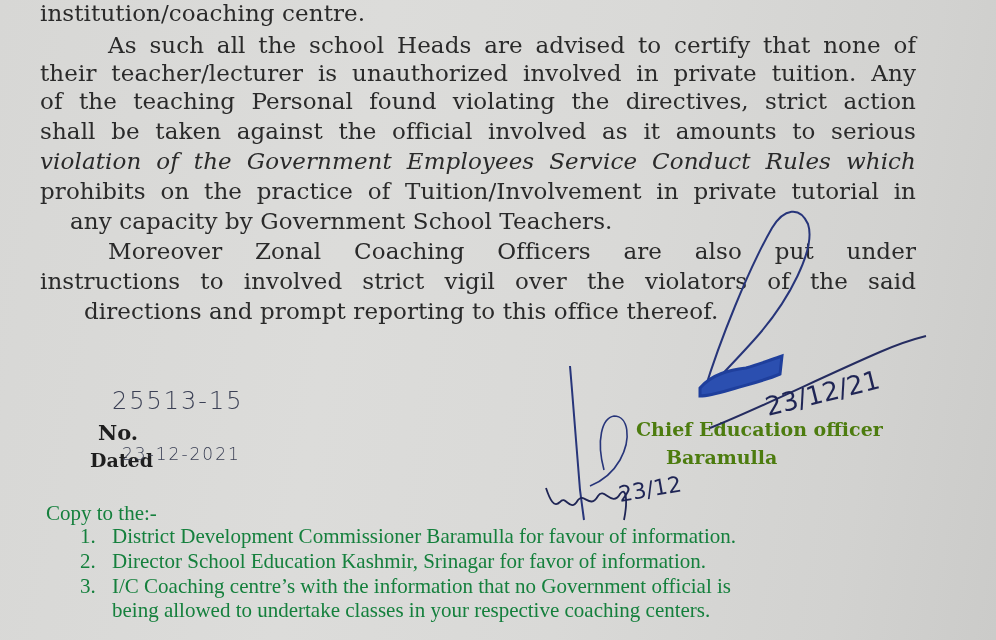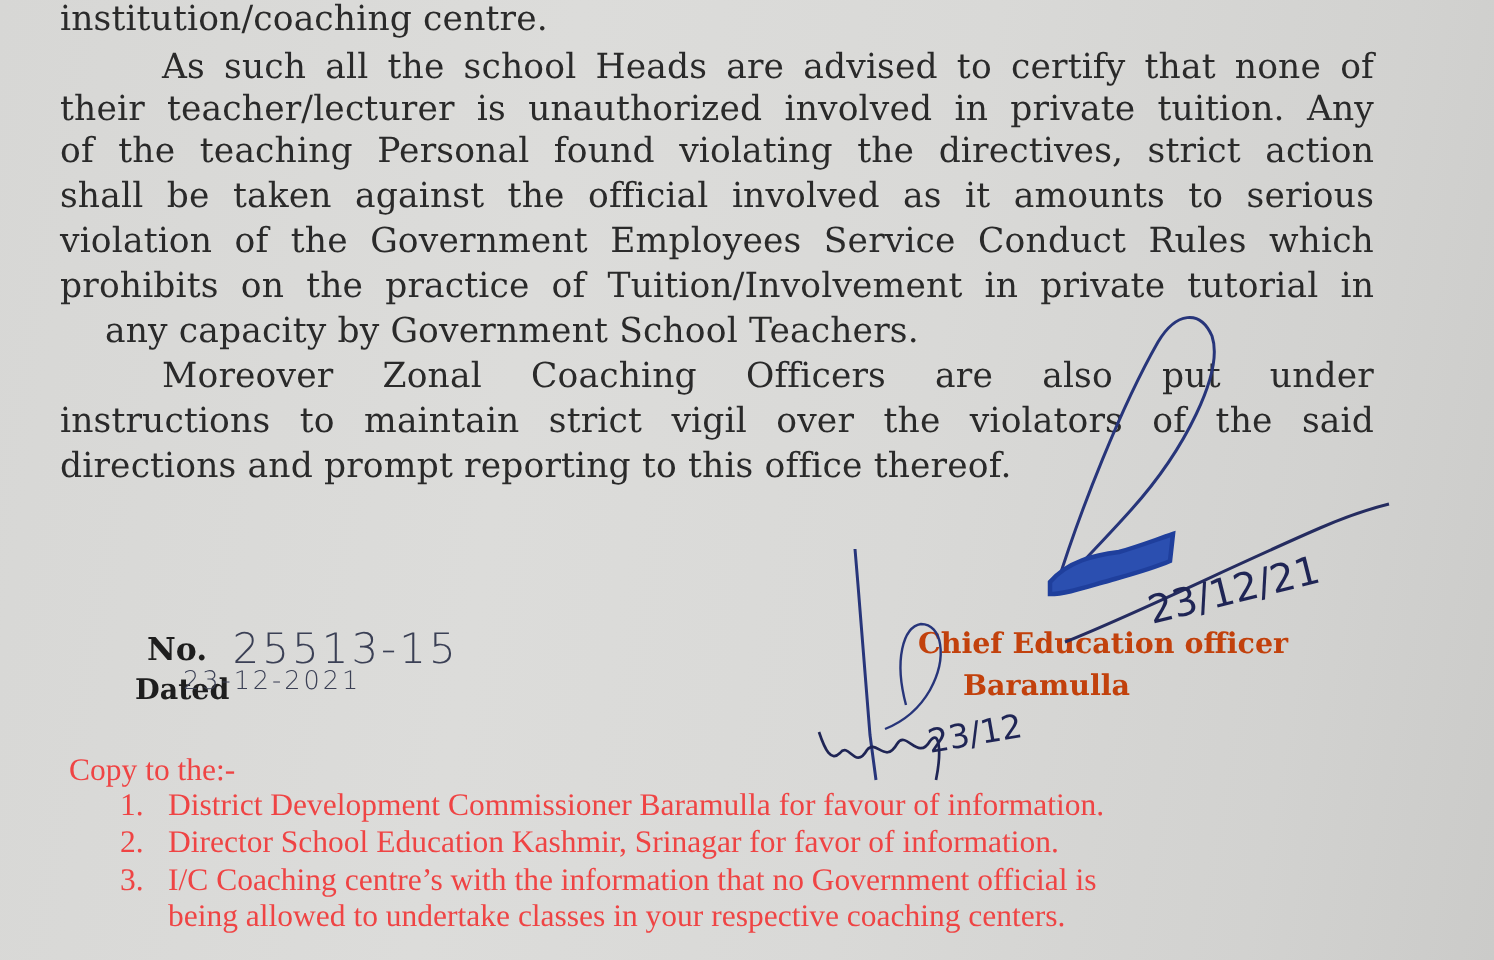--- a/index.html
+++ b/index.html
@@ -12,48 +12,48 @@
   .line {
     position: absolute; left: 40px; width: 876px;
     font-size: 23px; line-height: 30px; white-space: nowrap;
     text-align: justify; text-align-last: justify;
     letter-spacing: 0.1px;
   }
   .line.last { text-align-last: left; }
   .indent { left: 108px; width: 808px; }
   .bold-label { font-weight: bold; color: #1e1e1e; position: absolute; font-family: "DejaVu Serif", serif; margin-left: 44px; }
   .hand { position: absolute; font-family: "DejaVu Sans", sans-serif; color: #3b4055; font-weight: 300; letter-spacing: 2px; }
-  .sig-title { position: absolute; font-weight: bold; font-size: 19px; color: #c2410c; }
+  .sig-title { position: absolute; font-weight: bold; font-size: 19px; color: #4d7c0f; margin-left: 24px; }
   .copy {
     position: absolute; font-family: "Liberation Serif", serif; font-size: 21px; line-height: 24px;
-    white-space: nowrap; color: #ef4444;
+    white-space: nowrap; color: #15803d;
   }
   .copy .num { display: inline-block; width: 32px; text-align: left; }
   svg.ink { position: absolute; left: 0; top: 0; pointer-events: none; }
 </style>
 </head>
 <body>
 
 <div>
 
   <div class="line last" style="top:-2px;">institution/coaching centre.</div>
   <div class="line indent" style="top:30px;">As such all the school Heads are advised to certify that none of</div>
   <div class="line" style="top:58px;">their teacher/lecturer is unauthorized involved in private tuition. Any</div>
   <div class="line" style="top:86px;">of the teaching Personal found violating the directives, strict action</div>
   <div class="line" style="top:116px;">shall be taken against the official involved as it amounts to serious</div>
-  <div class="line" style="top:146px;">violation of the Government Employees Service Conduct Rules which</div>
+  <div class="line" style="top:146px;font-style:italic;">violation of the Government Employees Service Conduct Rules which</div>
   <div class="line" style="top:176px;">prohibits on the practice of Tuition/Involvement in private tutorial in</div>
   <div class="line last" style="top:206px;margin-left:30px;">any capacity by Government School Teachers.</div>
   <div class="line indent" style="top:236px;">Moreover Zonal Coaching Officers are also put under</div>
-  <div class="line" style="top:266px;">instructions to maintain strict vigil over the violators of the said</div>
-  <div class="line last" style="top:296px;">directions and prompt reporting  to this office thereof.</div>
+  <div class="line" style="top:266px;">instructions to involved strict vigil over the violators of the said</div>
+  <div class="line last" style="top:296px;margin-left:44px;">directions and prompt reporting  to this office thereof.</div>
 
   <div>
     <span class="bold-label" style="left:54px; top:420px; font-size:21px;">No.</span>
-    <span class="hand" style="left:112px; top:416px; font-size:28px;margin-left:43px;">25513-15</span>
+    <span class="hand" style="left:112px; top:387px; font-size:24px;">25513-15</span>
     <span class="bold-label" style="left:46px; top:449px; font-size:19px;text-align:right;">Dated</span>
     <span class="hand" style="left:122px; top:444px; font-size:17px;">23-12-2021</span>
   </div>
 
   <div>
     <span class="sig-title" style="left:612px; top:418px;">Chief Education officer</span>
     <span class="sig-title" style="left:642px; top:446px;">Baramulla</span>
   </div>
 
   <div>

